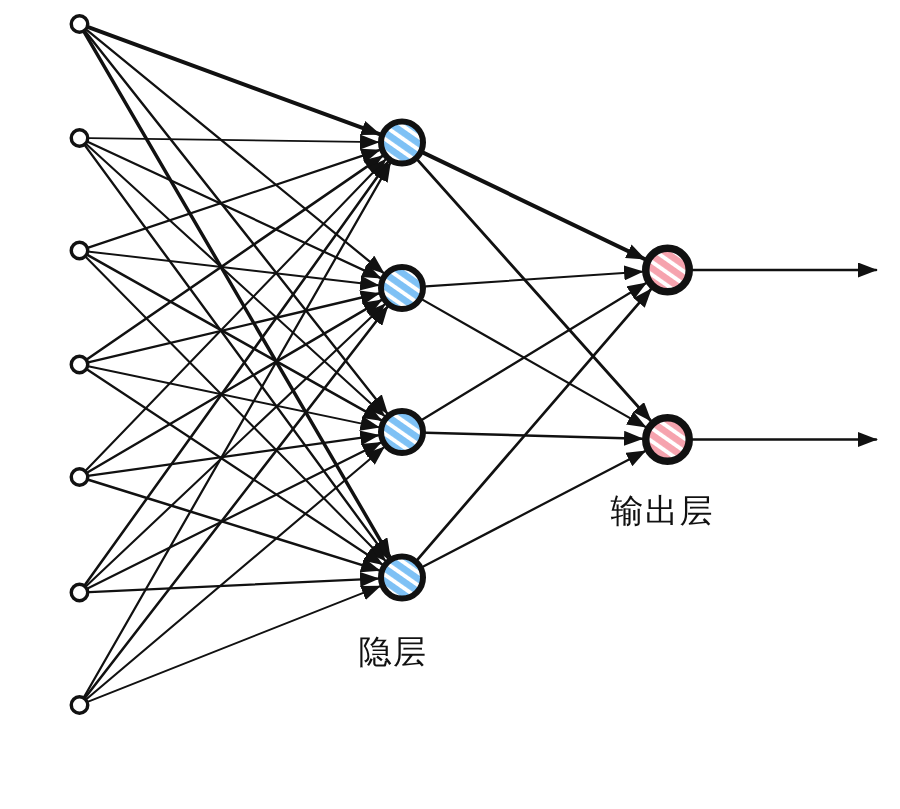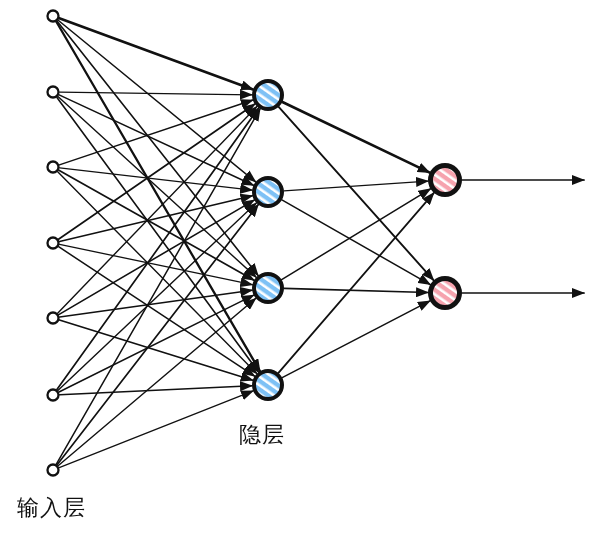--- a/index.html
+++ b/index.html
@@ -97,15 +97,15 @@
       <circle cx="53" cy="318" r="5.5" fill="#ffffff" stroke="#111111" stroke-width="2.3"></circle>
       <circle cx="53" cy="395" r="5.5" fill="#ffffff" stroke="#111111" stroke-width="2.3"></circle>
       <circle cx="53" cy="470" r="5.5" fill="#ffffff" stroke="#111111" stroke-width="2.3"></circle>
       <circle cx="268" cy="95" r="14" fill="url(#pat-hidden)" stroke="#111111" stroke-width="4"></circle>
       <circle cx="268" cy="192" r="14" fill="url(#pat-hidden)" stroke="#111111" stroke-width="4"></circle>
       <circle cx="268" cy="288" r="14" fill="url(#pat-hidden)" stroke="#111111" stroke-width="4"></circle>
       <circle cx="268" cy="385" r="14" fill="url(#pat-hidden)" stroke="#111111" stroke-width="4"></circle>
       <circle cx="445" cy="180" r="14.5" fill="url(#pat-output)" stroke="#111111" stroke-width="5"></circle>
       <circle cx="445" cy="293" r="14.5" fill="url(#pat-output)" stroke="#111111" stroke-width="5"></circle>
     </svg>
-  <div class="layer-label lbl-input">输入层</div>
   <div class="layer-label lbl-hidden">隐层</div>
+  <div class="layer-label lbl-output">输出层</div>
 </div>
 
 </body></html>

